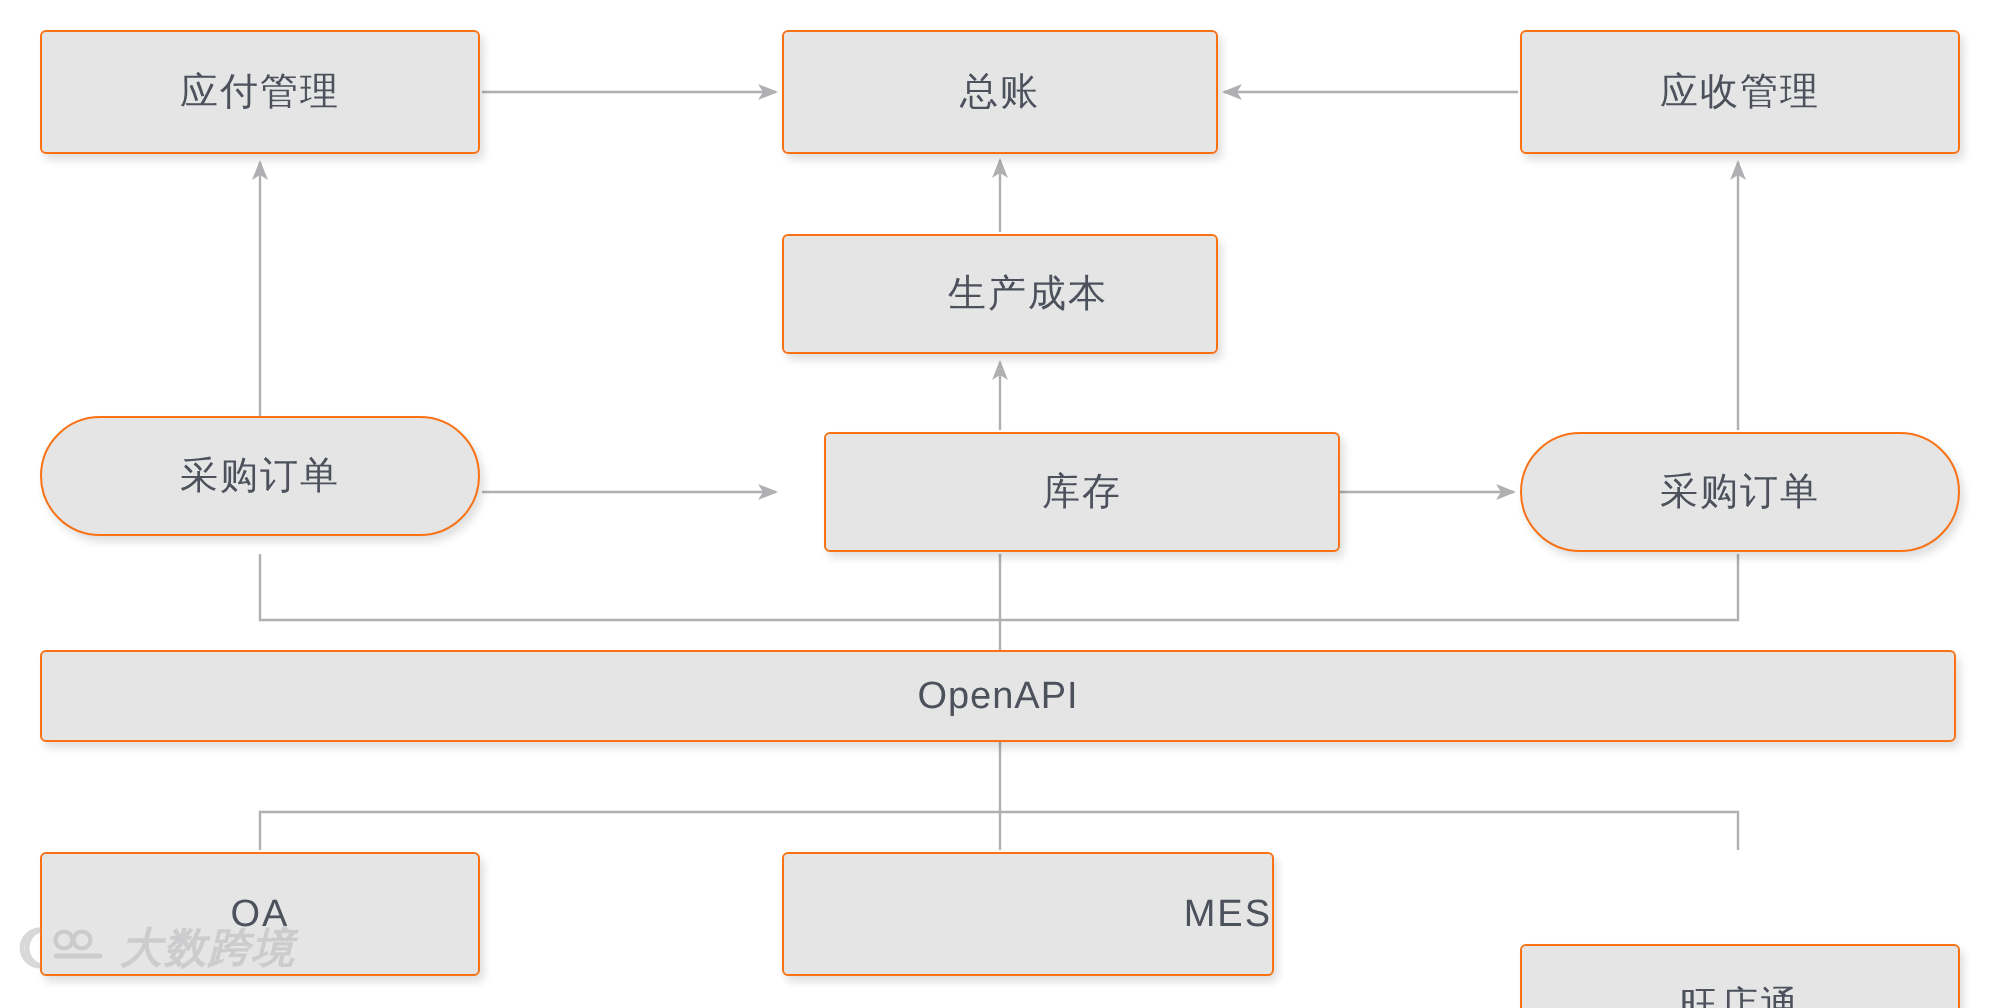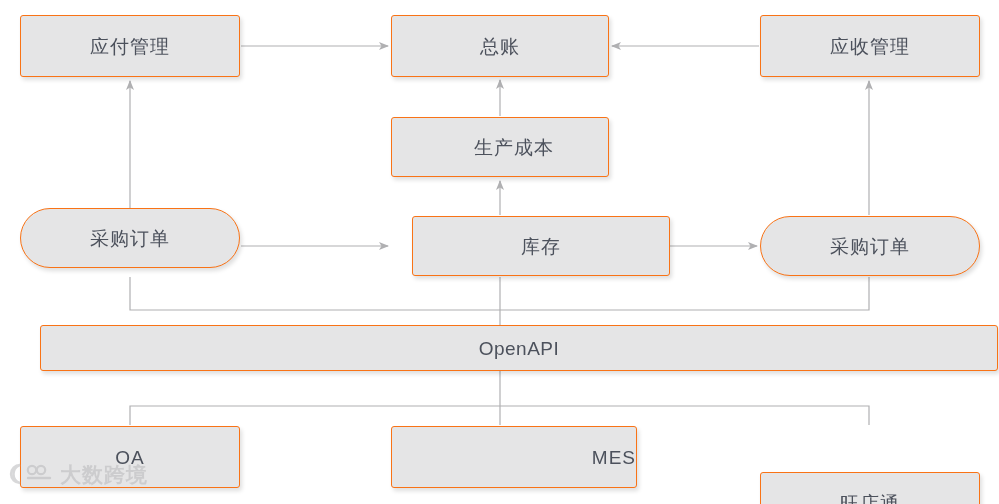--- a/index.html
+++ b/index.html
@@ -39,21 +39,20 @@
     font-size: 19px;
     letter-spacing: 1px;
     user-select: none;
   }
   .node.pill {
     border-radius: 32px;
   }
   .node.bar {
     font-size: 19px;
     letter-spacing: 0.5px;
-    margin-left: 20px;
   }
   .node .label {
     display: block;
     line-height: 1;
   }
   
   #n-ap   { left: 20px;  top: 15px;  width: 220px; height: 62px; }
   #n-gl   { left: 391px; top: 15px;  width: 218px; height: 62px; }
   #n-ar   { left: 760px; top: 15px;  width: 220px; height: 62px; }
   
@@ -79,20 +78,21 @@
     gap: 6px;
     opacity: 0.55;
     pointer-events: none;
   }
   #watermark .wm-text {
     font-size: 21px;
     font-weight: bold;
     color: #b9b9bb;
     letter-spacing: 1px;
     line-height: 1;
+    font-style: italic;
   }
   #watermark .wm-mark {
     display: block;
   }
 </style>
 </head>
 <body>
 
 <div id="canvas">
 

